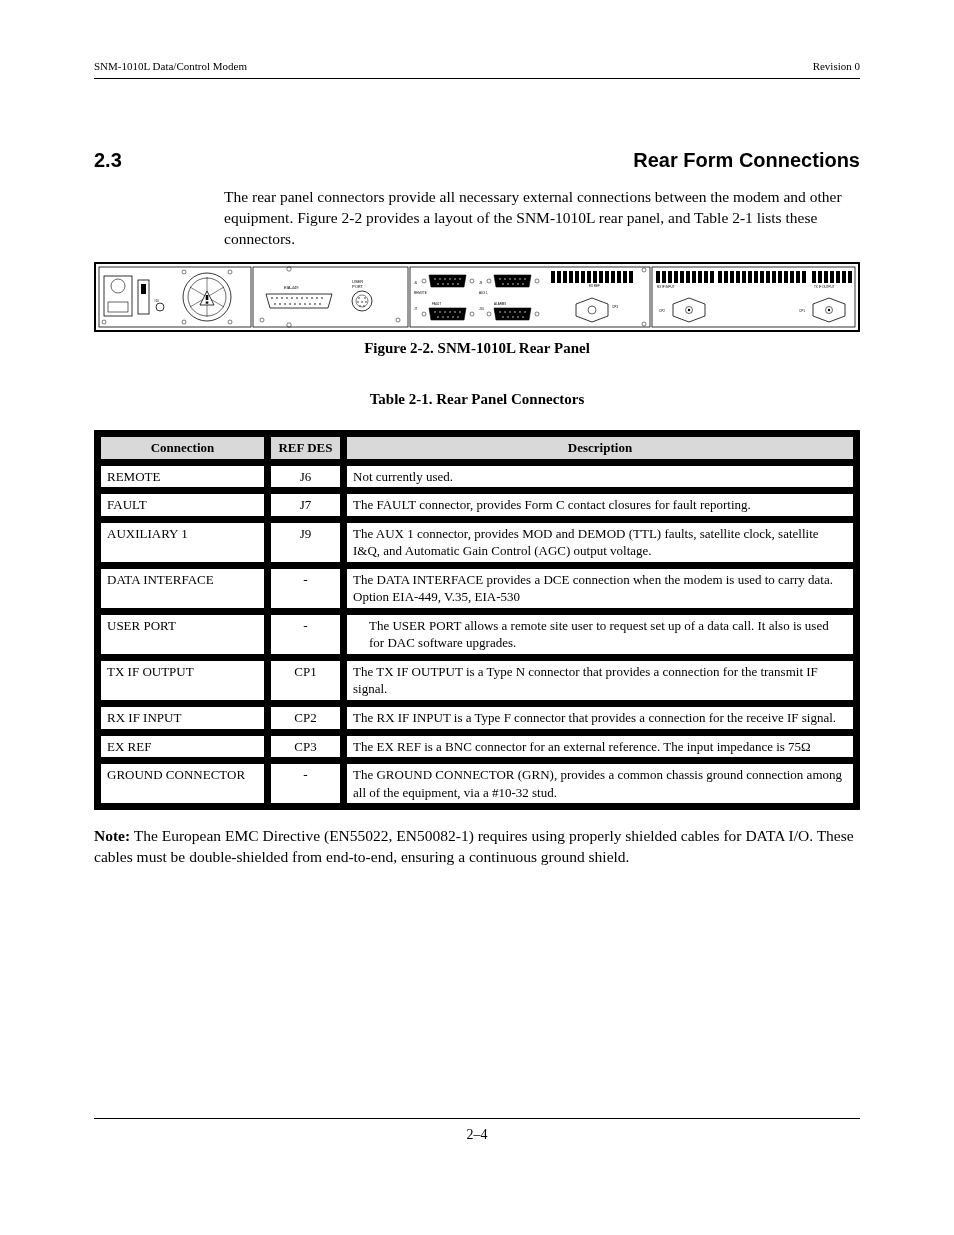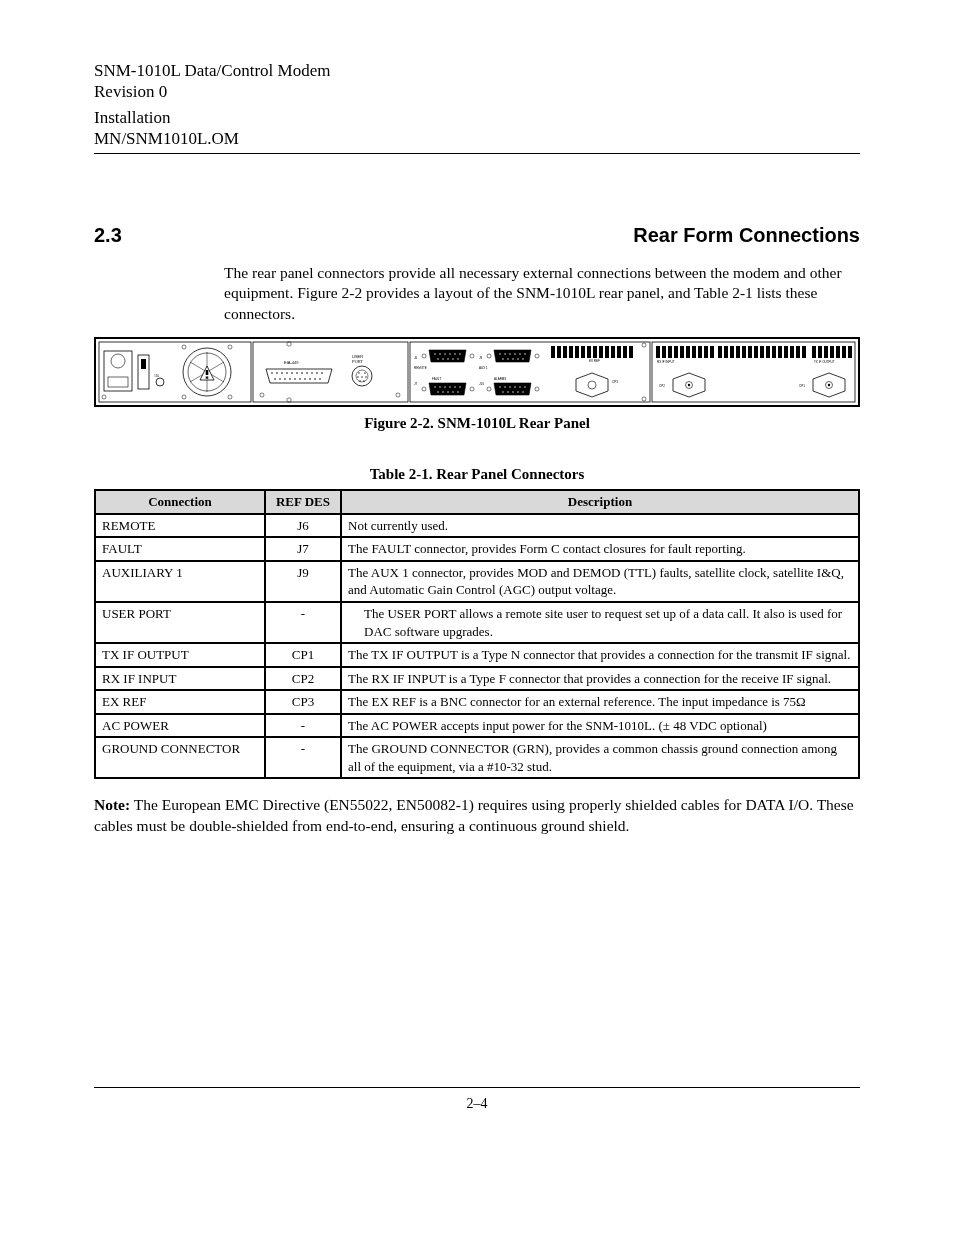--- a/index.html
+++ b/index.html
@@ -8,24 +8,23 @@
     color: #000;
     background: #fff;
     margin: 0;
     padding: 60px 94px 40px 94px;
     width: 954px;
     box-sizing: border-box;
   }
   .header-row {
     display: flex;
     justify-content: space-between;
-    font-size: 17px;
+    font-size: 11px;
     line-height: 1.25;
     margin-bottom: 4px;
-    flex-direction: column;
   }
   .header-rule {
     border: none;
     border-top: 1px solid #000;
     margin: 2px 0 0 0;
   }
   .section-heading {
     display: flex;
     font-family: Arial, Helvetica, sans-serif;
     font-weight: bold;
@@ -52,32 +51,32 @@
     height: auto;
   }
   .fig-caption, .tbl-caption {
     text-align: center;
     font-weight: bold;
     font-size: 15px;
     margin-top: 4px;
     margin-bottom: 34px;
   }
   .tbl-caption {
-    margin-bottom: 6px;
+    margin-bottom: 22px;
     margin-top: 30px;
     text-align: center;
   }
   table.connectors {
     border-collapse: collapse;
     width: 100%;
     font-size: 13px;
     table-layout: fixed;
   }
   table.connectors th, table.connectors td {
-    border: 2px solid #000000;
+    border: 7px solid #000000;
     padding: 2px 6px;
     vertical-align: top;
     text-align: left;
     line-height: 1.35;
   }
   table.connectors th {
     background: #d9d9d9;
     font-weight: bold;
     text-align: center;
   }
@@ -112,24 +111,20 @@
     fill: #000;
   }
 </style>
 </head>
 <body>
 
 <div>
   <div class="header-row">
     <span>SNM-1010L Data/Control Modem</span>
     <span>Revision 0</span>
-  </div>
-  <div class="header-row">
-    <span>Installation</span>
-    <span>MN/SNM1010L.OM</span>
   </div>
   <hr class="header-rule">
 </div>
 
 <div class="section-heading">
   <span class="section-num">2.3</span>
   <span>Rear Form Connections</span>
 </div>
 
 <p class="body-para">The rear panel connectors provide all necessary external connections between the modem and other equipment. Figure 2-2 provides a layout of the SNM-1010L rear panel, and Table 2-1 lists these connectors.</p>
@@ -392,45 +387,45 @@
         <td>FAULT</td>
         <td class="col-ref">J7</td>
         <td style="white-space: pre-line;">The FAULT connector, provides Form C contact closures for fault reporting.</td>
       </tr>
       <tr>
         <td>AUXILIARY 1</td>
         <td class="col-ref">J9</td>
         <td style="white-space: pre-line;">The AUX 1 connector, provides MOD and  DEMOD (TTL) faults, satellite clock, satellite I&amp;Q, and Automatic Gain Control (AGC) output voltage.</td>
       </tr>
       <tr>
+        <td>DATA INTERFACE</td>
+        <td class="col-ref">-</td>
+        <td style="white-space: pre-line;">The DATA INTERFACE provides a DCE connection when the modem is used to carry data. Option EIA-449, V.35, EIA-530</td>
+      </tr>
+      <tr>
         <td>USER PORT</td>
         <td class="col-ref">-</td>
         <td style="white-space: pre-line; padding-left: 22px;">The USER PORT allows a remote site user to request set up of a data call. It also is used for DAC software upgrades.</td>
       </tr>
       <tr>
         <td>TX IF OUTPUT</td>
         <td class="col-ref">CP1</td>
         <td style="white-space: pre-line;">The TX IF OUTPUT is a Type N connector that provides a connection for the transmit IF signal.</td>
       </tr>
       <tr>
         <td>RX IF INPUT</td>
         <td class="col-ref">CP2</td>
         <td style="white-space: pre-line;">The RX IF INPUT is a Type F connector that provides a connection for the receive IF signal.</td>
       </tr>
       <tr>
         <td>EX REF</td>
         <td class="col-ref">CP3</td>
         <td style="white-space: pre-line;">The EX REF is a BNC connector for an external reference. The input impedance is 75Ω</td>
       </tr>
       <tr>
-        <td>AC POWER</td>
-        <td class="col-ref">-</td>
-        <td style="white-space: pre-line;">The AC POWER  accepts input power for the SNM-1010L. (± 48 VDC optional)</td>
-      </tr>
-      <tr>
         <td>GROUND CONNECTOR</td>
         <td class="col-ref">-</td>
         <td style="white-space: pre-line;">The GROUND CONNECTOR (GRN), provides a common chassis ground connection among all of the equipment, via a #10-32 stud.</td>
       </tr>
     </tbody>
 </table>
 
 <p class="note-para">
   <b>Note:</b><span> The European EMC Directive (EN55022, EN50082-1) requires using properly shielded cables for DATA I/O. These cables must be double-shielded from end-to-end, ensuring a continuous ground shield.</span>
 </p>

